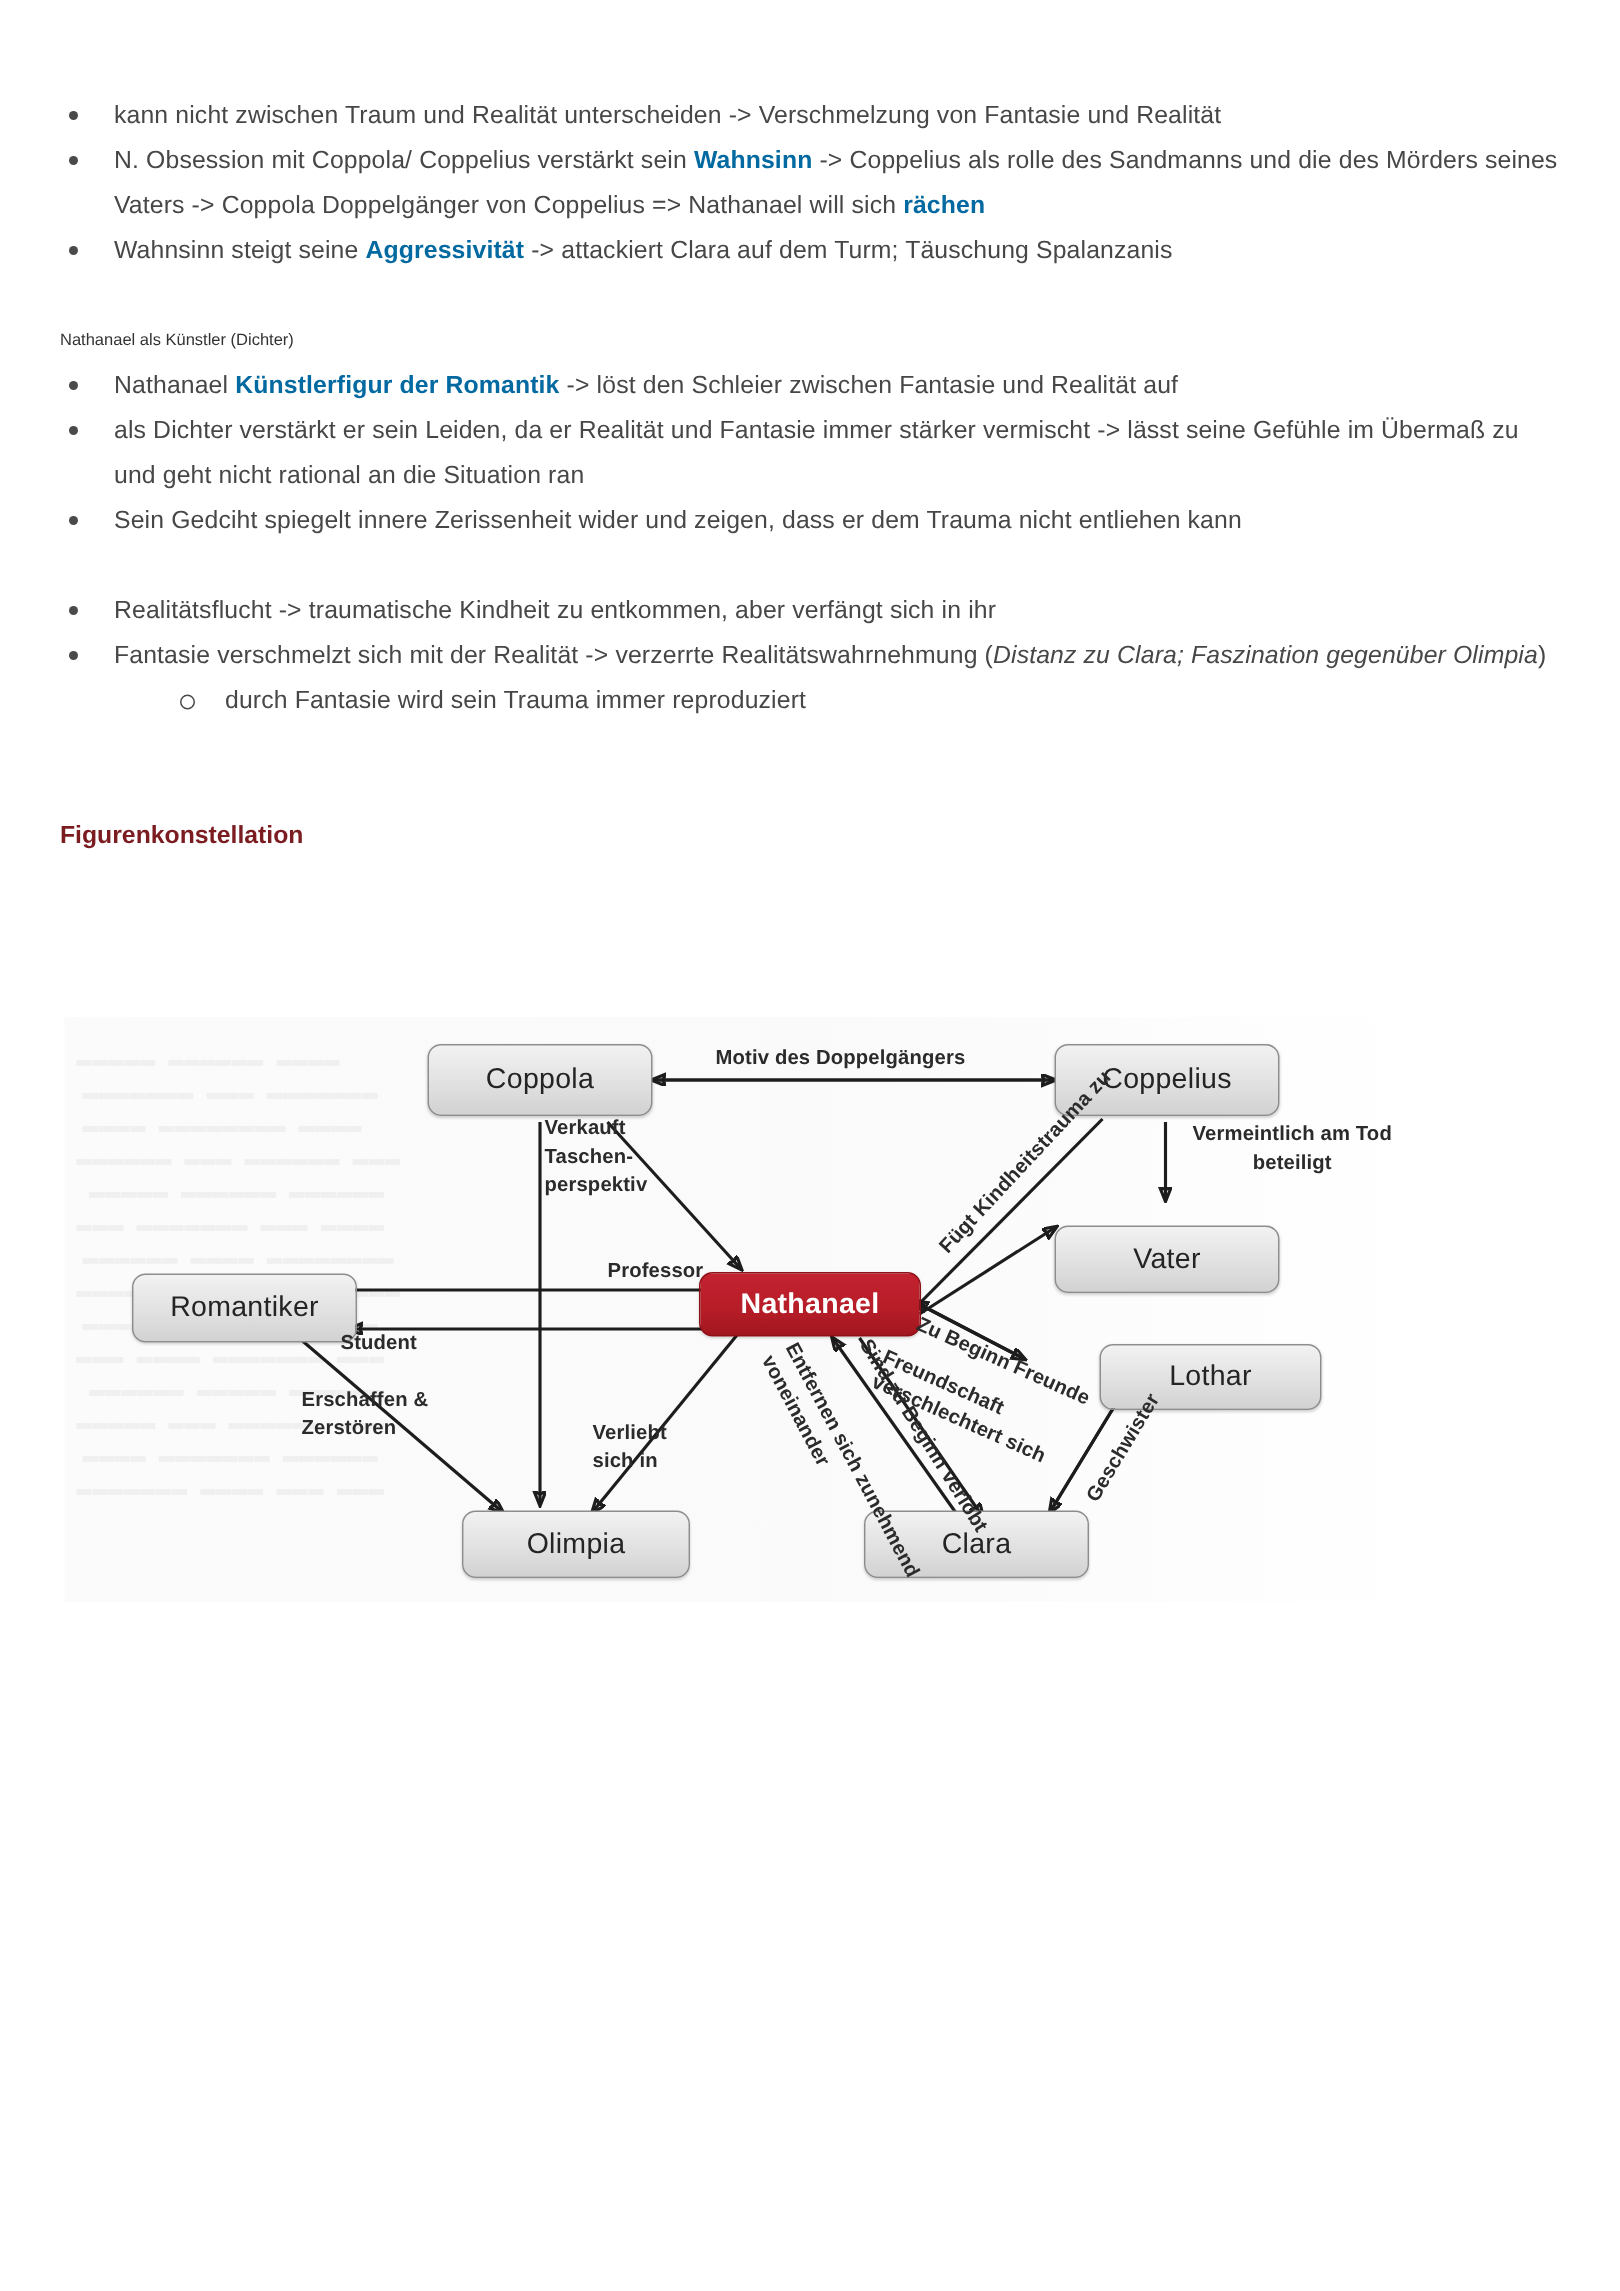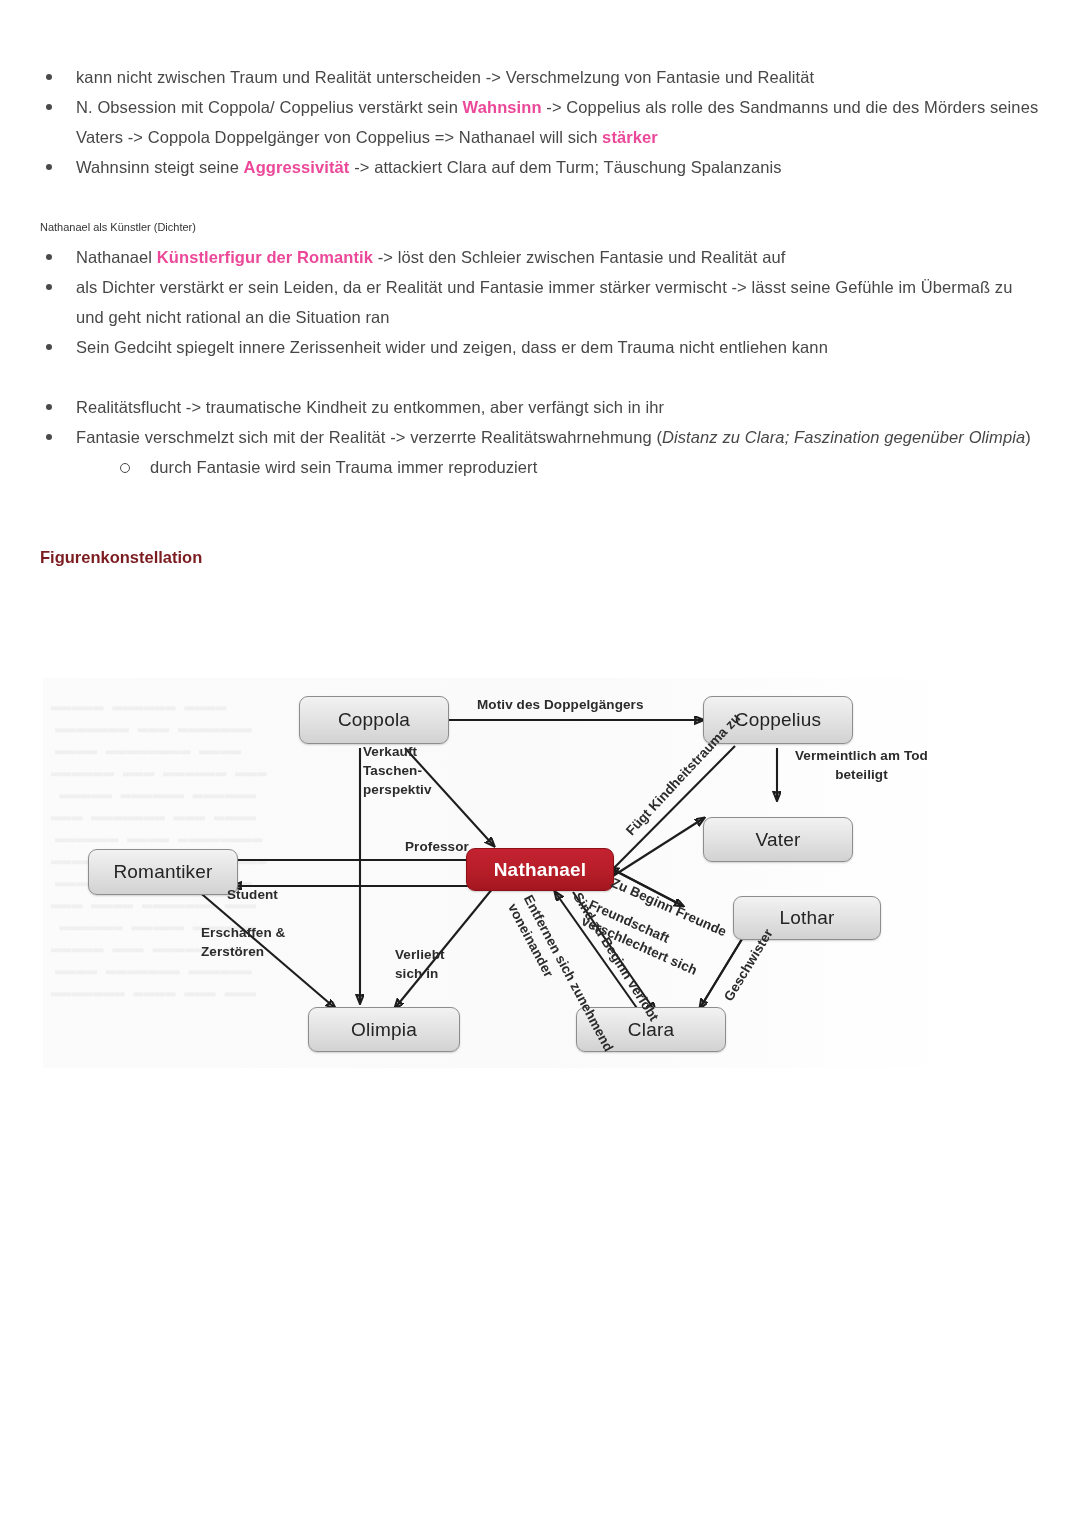--- a/index.html
+++ b/index.html
@@ -76,21 +76,21 @@
   }
 
   .plain-line {
     font-size: 16.5px;
     line-height: 30px;
     color: #474747;
   }
 
   .spacer-lg { height: 30px; }
 
-  b, .b { font-weight: bold; color: #ec4899; }
+  b, .b { font-weight: bold; color: #0369a1; }
   i, .i { font-style: italic; }
 
   .fig-title {
     font-size: 16.5px;
     font-weight: bold;
     color: #7b1c20;
     line-height: 30px;
     margin: 0;
   }
 
@@ -171,21 +171,21 @@
 
 <div class="page">
 
   <div class="content">
 
     <ul class="bullet-list">
       <li>
         <span><span>kann nicht zwischen Traum und Realität unterscheiden -&gt; Verschmelzung von Fantasie und Realität</span></span>
       </li>
       <li>
-        <span><span>N. Obsession  mit Coppola/ Coppelius verstärkt sein </span><b>Wahnsinn</b><span> -&gt; Coppelius als rolle des Sandmanns und die des Mörders seines Vaters -&gt; Coppola Doppelgänger von Coppelius =&gt; Nathanael will sich </span><b>stärker</b></span>
+        <span><span>N. Obsession  mit Coppola/ Coppelius verstärkt sein </span><b>Wahnsinn</b><span> -&gt; Coppelius als rolle des Sandmanns und die des Mörders seines Vaters -&gt; Coppola Doppelgänger von Coppelius =&gt; Nathanael will sich </span><b>rächen</b></span>
       </li>
       <li>
         <span><span>Wahnsinn steigt seine </span><b>Aggressivität</b><span> -&gt;  attackiert Clara auf dem Turm; Täuschung Spalanzanis</span></span>
       </li>
     </ul>
 
     <div class="spacer-lg"></div>
 
     <p class="section-head">Nathanael als Künstler (Dichter)</p>
 
@@ -275,21 +275,21 @@
       <line x1="640" y1="228" x2="567" y2="190" marker-end="url(#ah)"></line>
       <line x1="567" y1="190" x2="640" y2="228" marker-end="url(#ah)"></line>
 
       <line x1="596" y1="333" x2="512" y2="214" marker-end="url(#ah)"></line>
       <line x1="530" y1="214" x2="612" y2="333" marker-end="url(#ah)"></line>
 
       <line x1="657" y1="330" x2="713" y2="238" marker-end="url(#ah)"></line>
       <line x1="713" y1="238" x2="657" y2="330" marker-end="url(#ah)"></line>
     </svg>
 
-    <div class="node" style="left:256px; top:18px; width:150px; height:48px;">
+    <div class="node" style="left:242px; top:18px; width:150px; height:48px;">
       <span>Coppola</span>
     </div>
 
     <div class="node" style="left:660px; top:18px; width:150px; height:48px;">
       <span>Coppelius</span>
     </div>
 
     <div class="node" style="left:660px; top:139px; width:150px; height:45px;">
       <span>Vater</span>
     </div>

